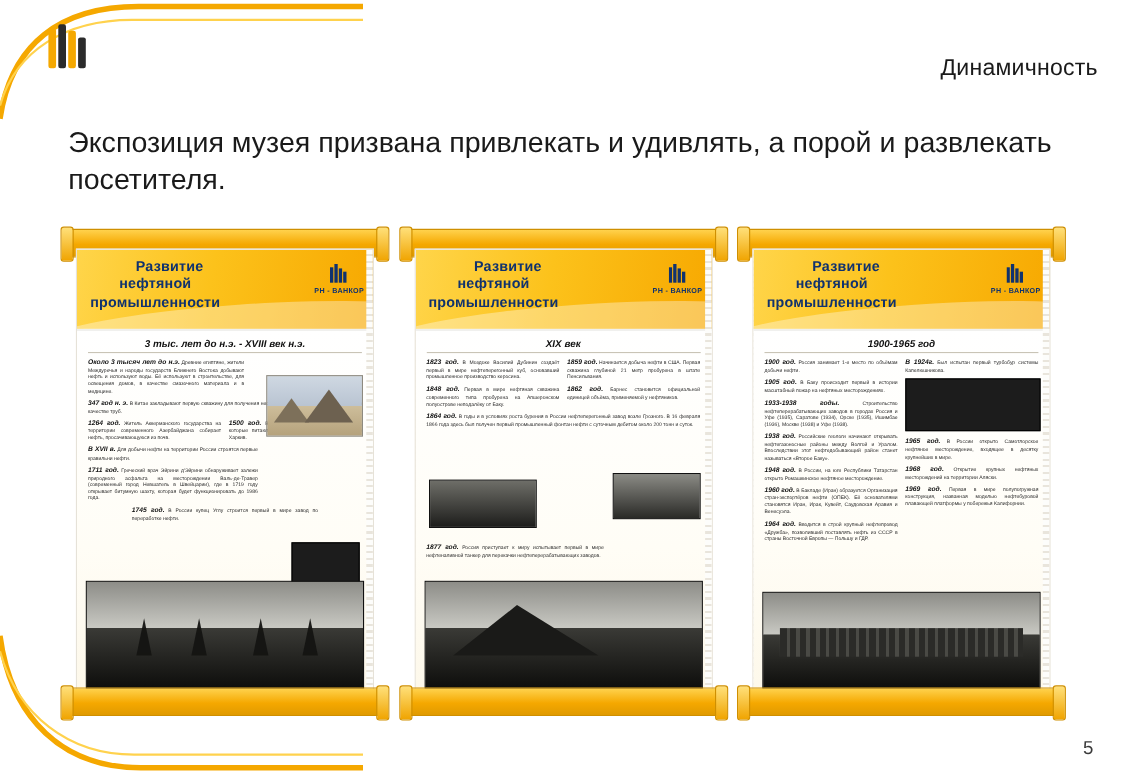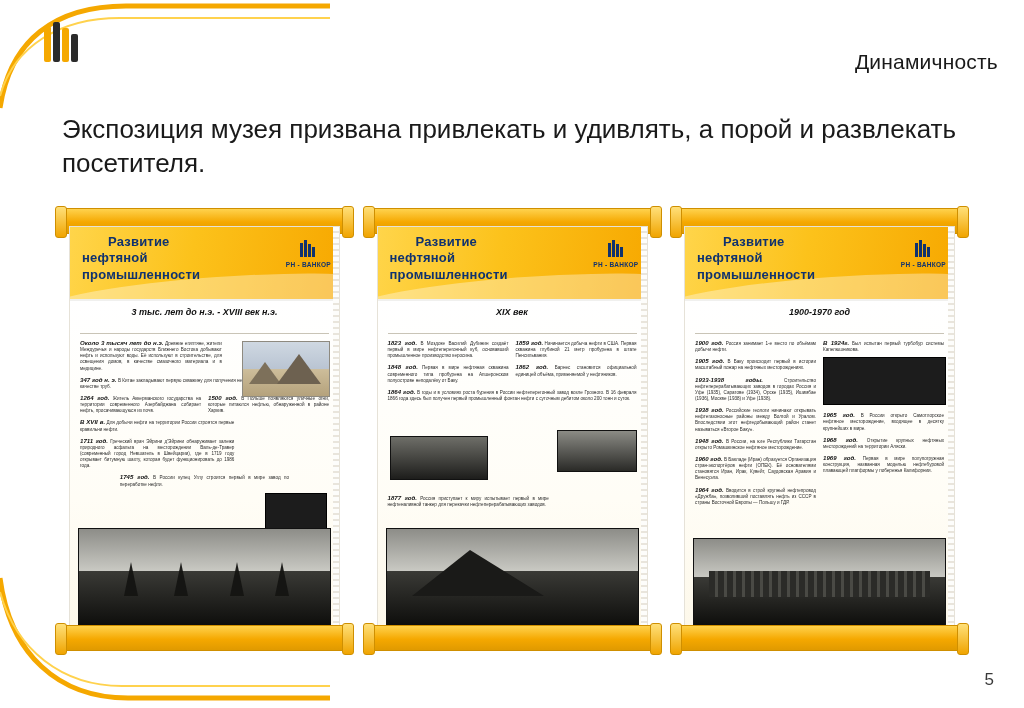--- a/index.html
+++ b/index.html
@@ -151,20 +151,21 @@
   }
   .b-title {
     position: absolute;
     left: 12px;
     top: 7px;
     font-size: 13px;
     font-weight: bold;
     color: #10326e;
     line-height: 1.25;
     letter-spacing: .2px;
+    text-align: center;
   }
   .b-title .l1 { display: block; padding-left: 26px; }
   .b-title .l2 { display: block; }
   .b-title .l3 { display: block; }
   .brand {
     position: absolute;
     right: 8px;
     top: 12px;
     text-align: center;
   }
@@ -191,21 +192,21 @@
     background:
       linear-gradient(to bottom, #ffffff 0%, #fffdf6 60%, #fdf8ea 100%);
   }
   .b-period {
     text-align: center;
     font-size: 9px;
     font-weight: bold;
     font-style: italic;
     color: #111;
     border-bottom: 1px solid #c9c4b6;
-    padding-bottom: 16px;
+    padding-bottom: 3px;
     margin-bottom: 5px;
   }
   .entry {
     font-size: 4.6px;
     line-height: 1.34;
     color: #2a2a2a;
     text-align: justify;
     margin-bottom: 4px;
   }
   .entry b {
@@ -524,21 +525,21 @@
                 <rect x="4" y="1" width="3" height="17" fill="#10326e"></rect>
                 <rect x="8" y="5" width="3" height="13" fill="#10326e"></rect>
                 <rect x="12" y="8" width="3" height="10" fill="#10326e"></rect>
               </svg>
             </span>
             <span class="bname">РН - ВАНКОР</span>
           </div>
         </div>
 
         <div class="b-body">
-          <div class="b-period">1900-1970 год</div>
+          <div class="b-period">1900-1965 год</div>
 
           <div class="cols">
             <div>
               <div class="entry">
                 <b>1900 год.</b>
                 <span>Россия занимает 1-е место по объёмам добычи нефти.</span>
               </div>
               <div class="entry">
                 <b>1905 год.</b>
                 <span>В Баку происходит первый в истории масштабный пожар на нефтяных месторождениях.</span>

